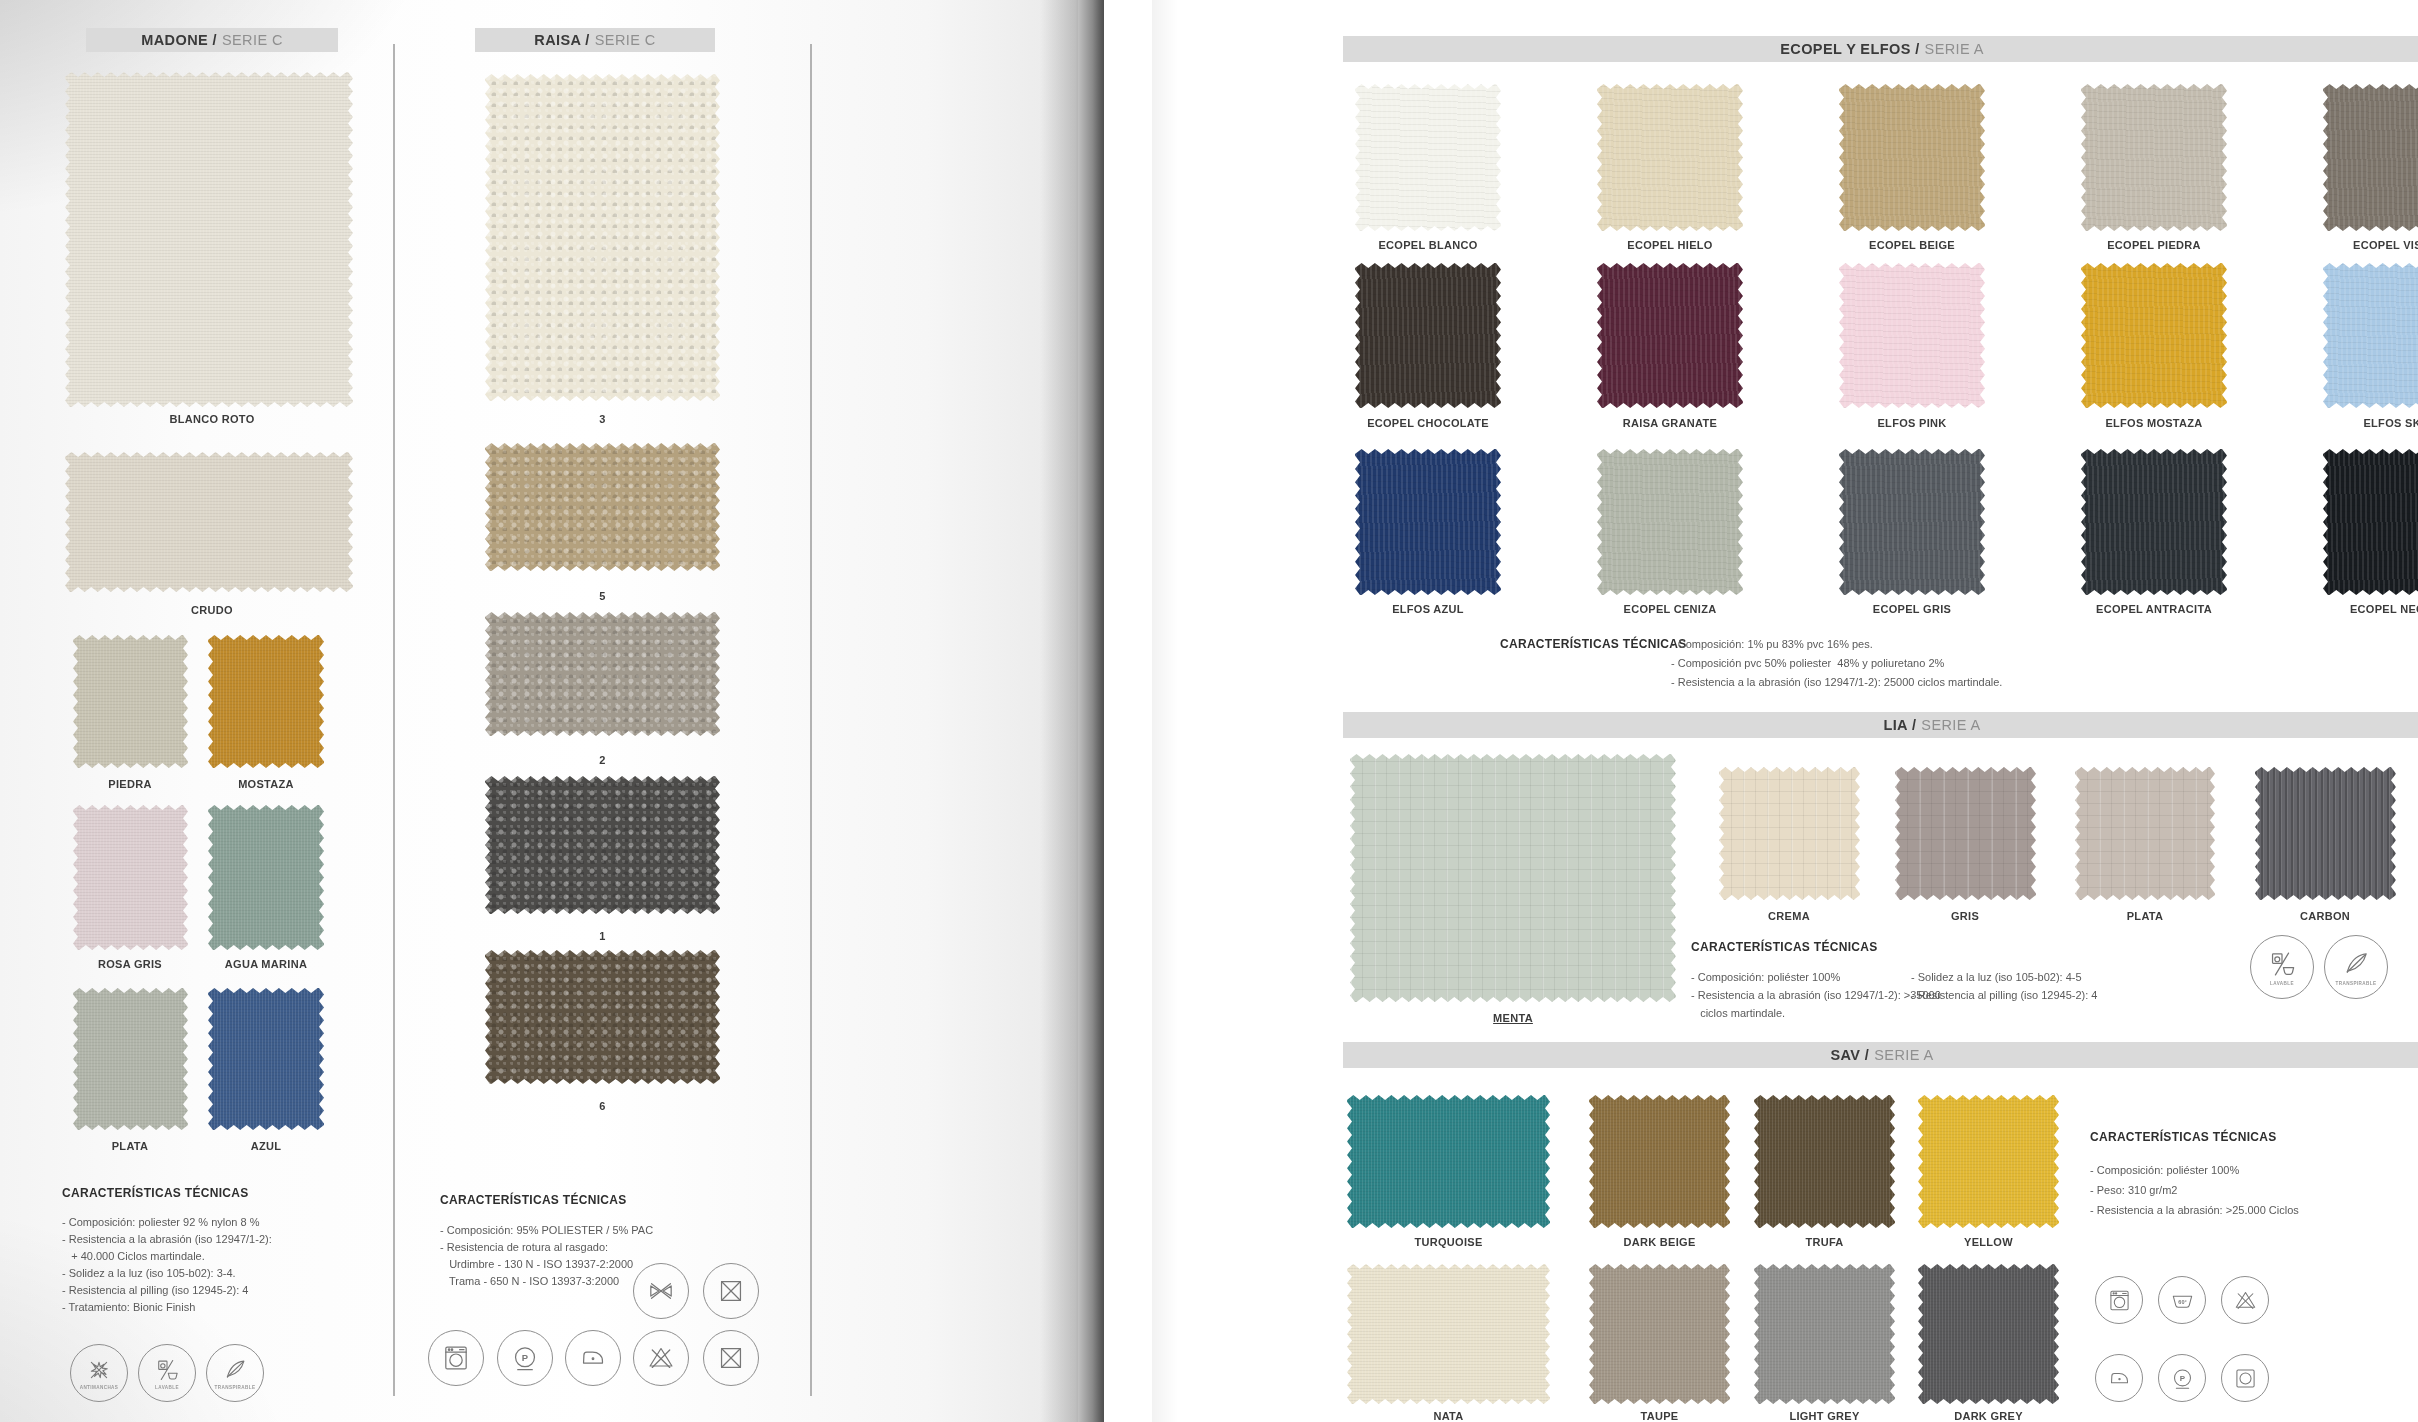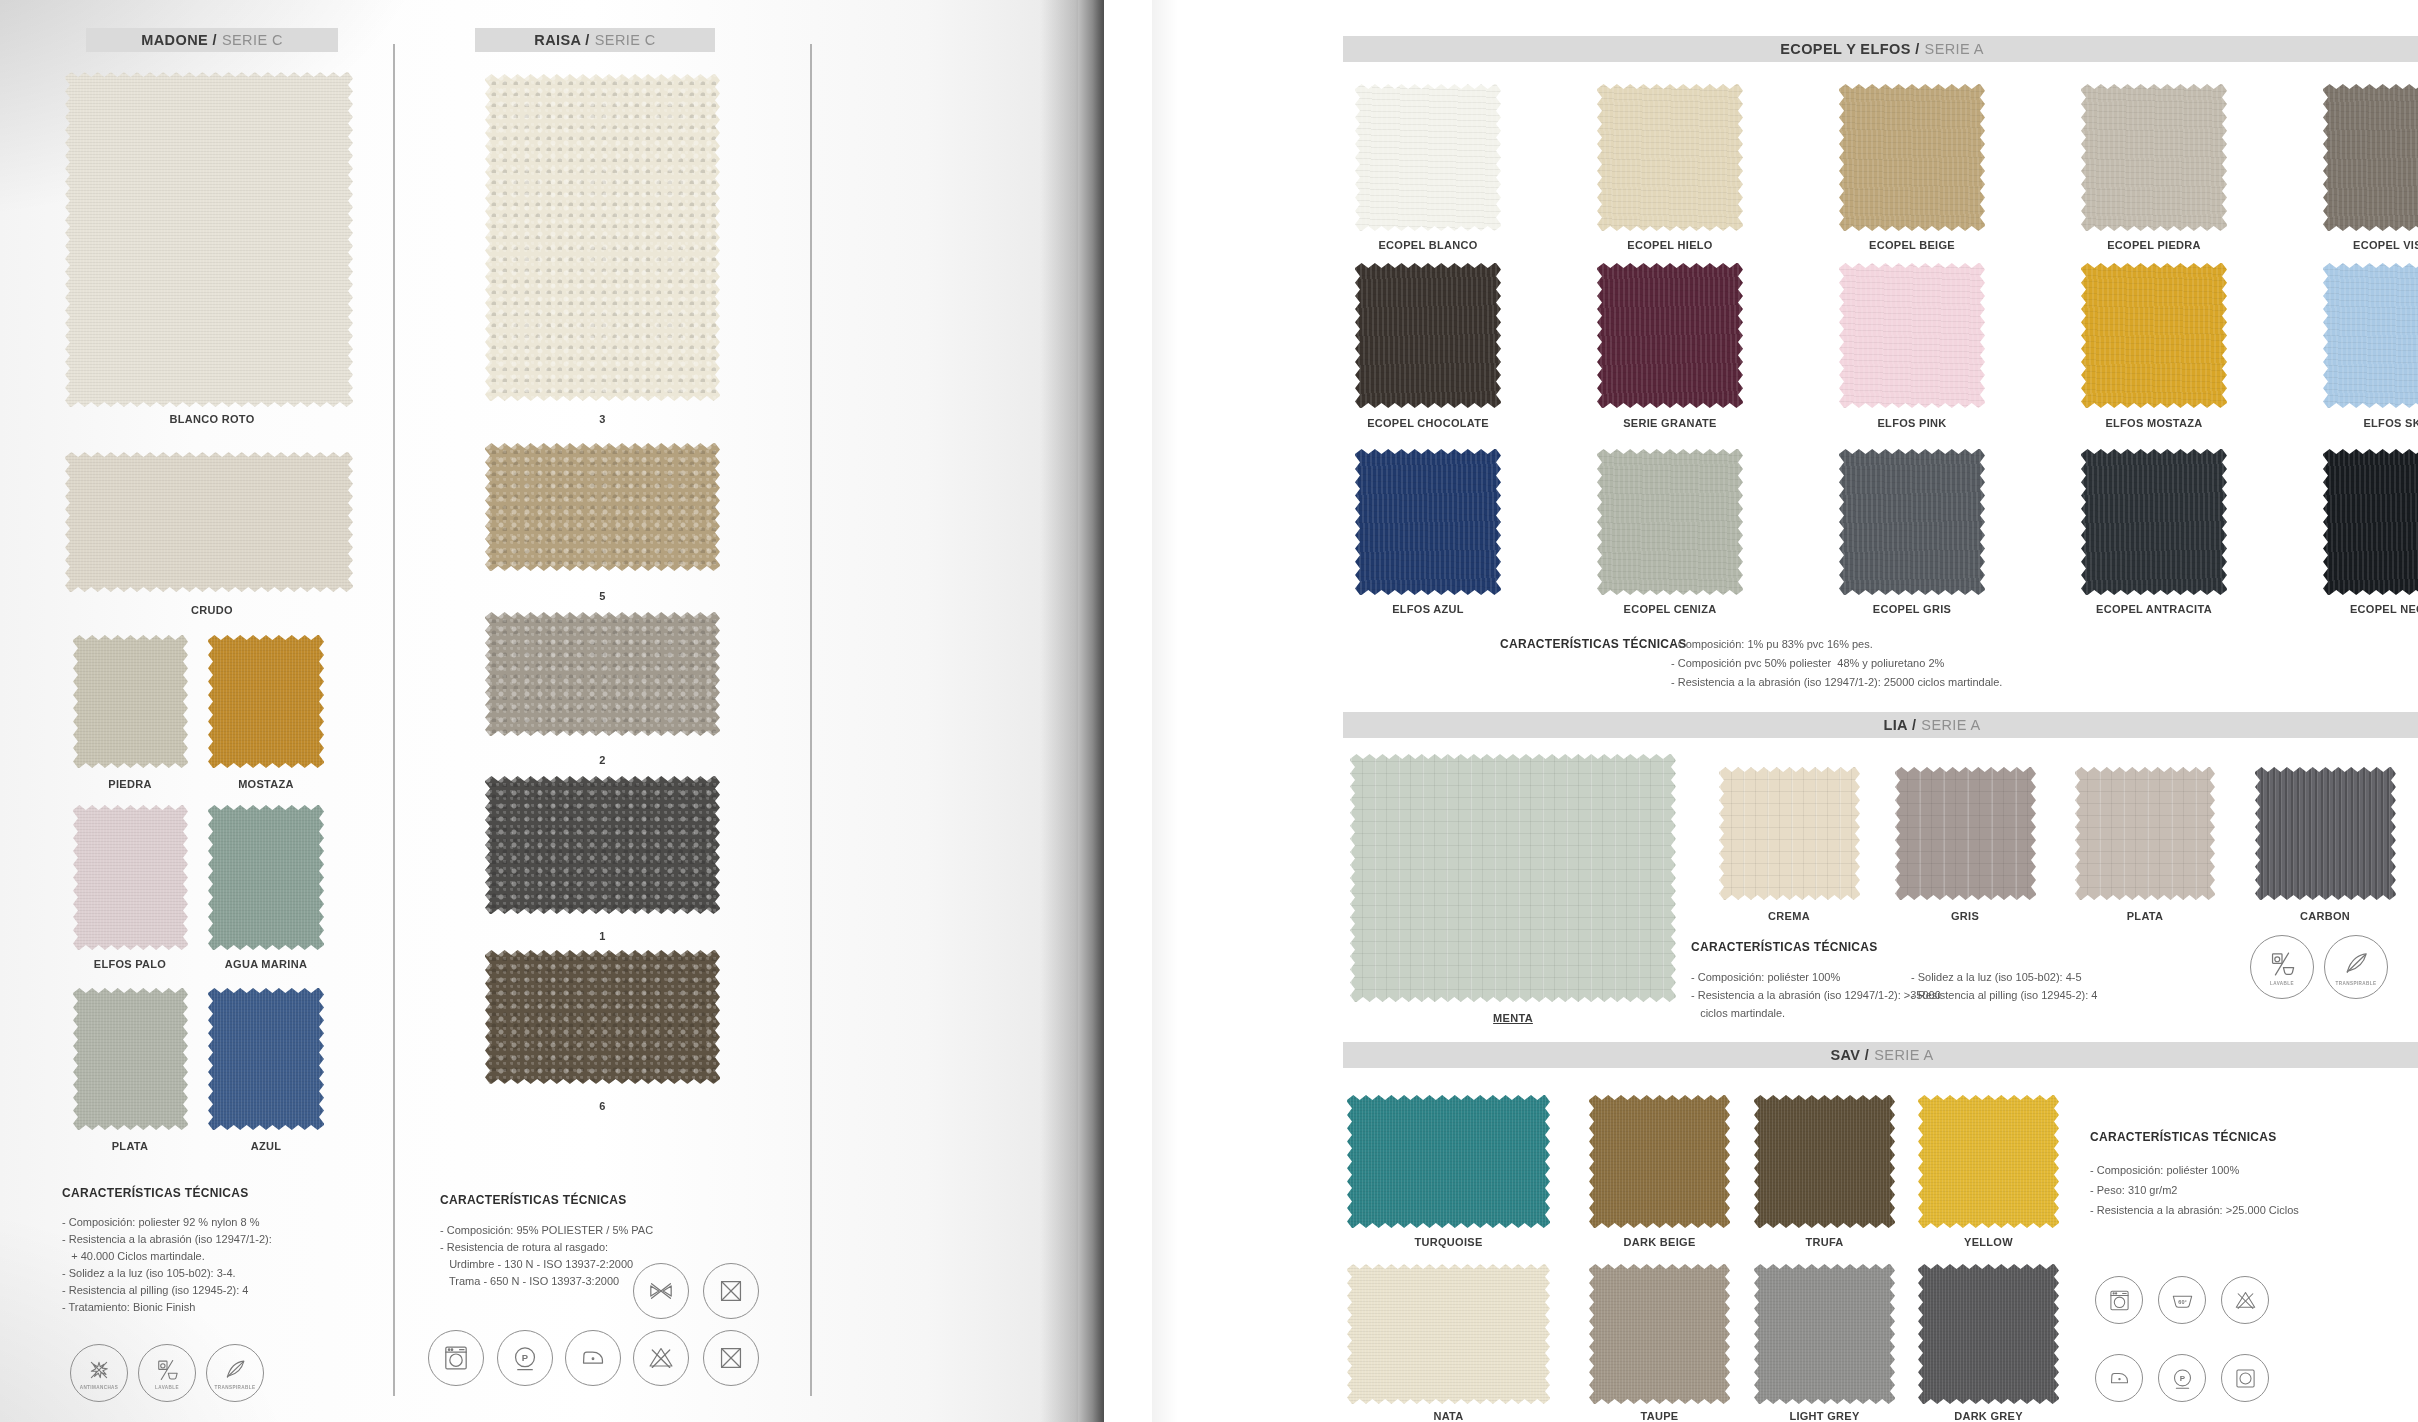--- a/index.html
+++ b/index.html
@@ -126,21 +126,21 @@
       <div class="sw weave" style="left: 3px; top: 424px; width: 288px; height: 140px; background-color: rgb(221, 215, 202); clip-path: polygon(0px 5px, 6.5px 0px, 13.1px 5px, 19.6px 0px, 26.2px 5px, 32.7px 0px, 39.3px 5px, 45.8px 0px, 52.4px 5px, 58.9px 0px, 65.5px 5px, 72px 0px, 78.5px 5px, 85.1px 0px, 91.6px 5px, 98.2px 0px, 104.7px 5px, 111.3px 0px, 117.8px 5px, 124.4px 0px, 130.9px 5px, 137.5px 0px, 144px 5px, 150.5px 0px, 157.1px 5px, 163.6px 0px, 170.2px 5px, 176.7px 0px, 183.3px 5px, 189.8px 0px, 196.4px 5px, 202.9px 0px, 209.5px 5px, 216px 0px, 222.5px 5px, 229.1px 0px, 235.6px 5px, 242.2px 0px, 248.7px 5px, 255.3px 0px, 261.8px 5px, 268.4px 0px, 274.9px 5px, 281.5px 0px, 283px 0px, 288px 6.4px, 283px 12.7px, 288px 19.1px, 283px 25.5px, 288px 31.8px, 283px 38.2px, 288px 44.5px, 283px 50.9px, 288px 57.3px, 283px 63.6px, 288px 70px, 283px 76.4px, 288px 82.7px, 283px 89.1px, 288px 95.5px, 283px 101.8px, 288px 108.2px, 283px 114.5px, 288px 120.9px, 283px 127.3px, 288px 133.6px, 288px 135px, 281.5px 140px, 274.9px 135px, 268.4px 140px, 261.8px 135px, 255.3px 140px, 248.7px 135px, 242.2px 140px, 235.6px 135px, 229.1px 140px, 222.5px 135px, 216px 140px, 209.5px 135px, 202.9px 140px, 196.4px 135px, 189.8px 140px, 183.3px 135px, 176.7px 140px, 170.2px 135px, 163.6px 140px, 157.1px 135px, 150.5px 140px, 144px 135px, 137.5px 140px, 130.9px 135px, 124.4px 140px, 117.8px 135px, 111.3px 140px, 104.7px 135px, 98.2px 140px, 91.6px 135px, 85.1px 140px, 78.5px 135px, 72px 140px, 65.5px 135px, 58.9px 140px, 52.4px 135px, 45.8px 140px, 39.3px 135px, 32.7px 140px, 26.2px 135px, 19.6px 140px, 13.1px 135px, 6.5px 140px, 5px 140px, 0px 133.6px, 5px 127.3px, 0px 120.9px, 5px 114.5px, 0px 108.2px, 5px 101.8px, 0px 95.5px, 5px 89.1px, 0px 82.7px, 5px 76.4px, 0px 70px, 5px 63.6px, 0px 57.3px, 5px 50.9px, 0px 44.5px, 5px 38.2px, 0px 31.8px, 5px 25.5px, 0px 19.1px, 5px 12.7px, 0px 6.4px);"></div>
       <div class="sl" style="left:0;top:576px;width:300px;">CRUDO</div>
 
       <div class="sw weave" style="left: 11px; top: 607px; width: 115px; height: 133px; background-color: rgb(200, 196, 179); clip-path: polygon(0px 5px, 6.4px 0px, 12.8px 5px, 19.2px 0px, 25.6px 5px, 31.9px 0px, 38.3px 5px, 44.7px 0px, 51.1px 5px, 57.5px 0px, 63.9px 5px, 70.3px 0px, 76.7px 5px, 83.1px 0px, 89.4px 5px, 95.8px 0px, 102.2px 5px, 108.6px 0px, 110px 0px, 115px 6.7px, 110px 13.3px, 115px 20px, 110px 26.6px, 115px 33.3px, 110px 39.9px, 115px 46.6px, 110px 53.2px, 115px 59.9px, 110px 66.5px, 115px 73.2px, 110px 79.8px, 115px 86.5px, 110px 93.1px, 115px 99.8px, 110px 106.4px, 115px 113.1px, 110px 119.7px, 115px 126.4px, 115px 128px, 108.6px 133px, 102.2px 128px, 95.8px 133px, 89.4px 128px, 83.1px 133px, 76.7px 128px, 70.3px 133px, 63.9px 128px, 57.5px 133px, 51.1px 128px, 44.7px 133px, 38.3px 128px, 31.9px 133px, 25.6px 128px, 19.2px 133px, 12.8px 128px, 6.4px 133px, 5px 133px, 0px 126.4px, 5px 119.7px, 0px 113.1px, 5px 106.4px, 0px 99.8px, 5px 93.1px, 0px 86.5px, 5px 79.8px, 0px 73.2px, 5px 66.5px, 0px 59.9px, 5px 53.2px, 0px 46.6px, 5px 39.9px, 0px 33.3px, 5px 26.6px, 0px 20px, 5px 13.3px, 0px 6.7px);"></div>
       <div class="sw weave" style="left: 146px; top: 607px; width: 116px; height: 133px; background-color: rgb(191, 138, 43); clip-path: polygon(0px 5px, 6.4px 0px, 12.9px 5px, 19.3px 0px, 25.8px 5px, 32.2px 0px, 38.7px 5px, 45.1px 0px, 51.6px 5px, 58px 0px, 64.4px 5px, 70.9px 0px, 77.3px 5px, 83.8px 0px, 90.2px 5px, 96.7px 0px, 103.1px 5px, 109.6px 0px, 111px 0px, 116px 6.7px, 111px 13.3px, 116px 20px, 111px 26.6px, 116px 33.3px, 111px 39.9px, 116px 46.6px, 111px 53.2px, 116px 59.9px, 111px 66.5px, 116px 73.2px, 111px 79.8px, 116px 86.5px, 111px 93.1px, 116px 99.8px, 111px 106.4px, 116px 113.1px, 111px 119.7px, 116px 126.4px, 116px 128px, 109.6px 133px, 103.1px 128px, 96.7px 133px, 90.2px 128px, 83.8px 133px, 77.3px 128px, 70.9px 133px, 64.4px 128px, 58px 133px, 51.6px 128px, 45.1px 133px, 38.7px 128px, 32.2px 133px, 25.8px 128px, 19.3px 133px, 12.9px 128px, 6.4px 133px, 5px 133px, 0px 126.4px, 5px 119.7px, 0px 113.1px, 5px 106.4px, 0px 99.8px, 5px 93.1px, 0px 86.5px, 5px 79.8px, 0px 73.2px, 5px 66.5px, 0px 59.9px, 5px 53.2px, 0px 46.6px, 5px 39.9px, 0px 33.3px, 5px 26.6px, 0px 20px, 5px 13.3px, 0px 6.7px);"></div>
       <div class="sl" style="left:-10px;top:750px;width:156px;">PIEDRA</div>
       <div class="sl" style="left:126px;top:750px;width:156px;">MOSTAZA</div>
 
       <div class="sw weave" style="left: 11px; top: 777px; width: 115px; height: 145px; background-color: rgb(221, 207, 209); clip-path: polygon(0px 5px, 6.4px 0px, 12.8px 5px, 19.2px 0px, 25.6px 5px, 31.9px 0px, 38.3px 5px, 44.7px 0px, 51.1px 5px, 57.5px 0px, 63.9px 5px, 70.3px 0px, 76.7px 5px, 83.1px 0px, 89.4px 5px, 95.8px 0px, 102.2px 5px, 108.6px 0px, 110px 0px, 115px 6.6px, 110px 13.2px, 115px 19.8px, 110px 26.4px, 115px 33px, 110px 39.5px, 115px 46.1px, 110px 52.7px, 115px 59.3px, 110px 65.9px, 115px 72.5px, 110px 79.1px, 115px 85.7px, 110px 92.3px, 115px 98.9px, 110px 105.5px, 115px 112px, 110px 118.6px, 115px 125.2px, 110px 131.8px, 115px 138.4px, 115px 140px, 108.6px 145px, 102.2px 140px, 95.8px 145px, 89.4px 140px, 83.1px 145px, 76.7px 140px, 70.3px 145px, 63.9px 140px, 57.5px 145px, 51.1px 140px, 44.7px 145px, 38.3px 140px, 31.9px 145px, 25.6px 140px, 19.2px 145px, 12.8px 140px, 6.4px 145px, 5px 145px, 0px 138.4px, 5px 131.8px, 0px 125.2px, 5px 118.6px, 0px 112px, 5px 105.5px, 0px 98.9px, 5px 92.3px, 0px 85.7px, 5px 79.1px, 0px 72.5px, 5px 65.9px, 0px 59.3px, 5px 52.7px, 0px 46.1px, 5px 39.5px, 0px 33px, 5px 26.4px, 0px 19.8px, 5px 13.2px, 0px 6.6px);"></div>
       <div class="sw weave" style="left: 146px; top: 777px; width: 116px; height: 145px; background-color: rgb(138, 161, 151); clip-path: polygon(0px 5px, 6.4px 0px, 12.9px 5px, 19.3px 0px, 25.8px 5px, 32.2px 0px, 38.7px 5px, 45.1px 0px, 51.6px 5px, 58px 0px, 64.4px 5px, 70.9px 0px, 77.3px 5px, 83.8px 0px, 90.2px 5px, 96.7px 0px, 103.1px 5px, 109.6px 0px, 111px 0px, 116px 6.6px, 111px 13.2px, 116px 19.8px, 111px 26.4px, 116px 33px, 111px 39.5px, 116px 46.1px, 111px 52.7px, 116px 59.3px, 111px 65.9px, 116px 72.5px, 111px 79.1px, 116px 85.7px, 111px 92.3px, 116px 98.9px, 111px 105.5px, 116px 112px, 111px 118.6px, 116px 125.2px, 111px 131.8px, 116px 138.4px, 116px 140px, 109.6px 145px, 103.1px 140px, 96.7px 145px, 90.2px 140px, 83.8px 145px, 77.3px 140px, 70.9px 145px, 64.4px 140px, 58px 145px, 51.6px 140px, 45.1px 145px, 38.7px 140px, 32.2px 145px, 25.8px 140px, 19.3px 145px, 12.9px 140px, 6.4px 145px, 5px 145px, 0px 138.4px, 5px 131.8px, 0px 125.2px, 5px 118.6px, 0px 112px, 5px 105.5px, 0px 98.9px, 5px 92.3px, 0px 85.7px, 5px 79.1px, 0px 72.5px, 5px 65.9px, 0px 59.3px, 5px 52.7px, 0px 46.1px, 5px 39.5px, 0px 33px, 5px 26.4px, 0px 19.8px, 5px 13.2px, 0px 6.6px);"></div>
-      <div class="sl" style="left:-10px;top:930px;width:156px;">ELFOS PALO</div>
+      <div class="sl" style="left:-10px;top:930px;width:156px;">ROSA GRIS</div>
       <div class="sl" style="left:126px;top:930px;width:156px;">AGUA MARINA</div>
 
       <div class="sw weave" style="left: 11px; top: 960px; width: 115px; height: 142px; background-color: rgb(177, 181, 170); clip-path: polygon(0px 5px, 6.4px 0px, 12.8px 5px, 19.2px 0px, 25.6px 5px, 31.9px 0px, 38.3px 5px, 44.7px 0px, 51.1px 5px, 57.5px 0px, 63.9px 5px, 70.3px 0px, 76.7px 5px, 83.1px 0px, 89.4px 5px, 95.8px 0px, 102.2px 5px, 108.6px 0px, 110px 0px, 115px 6.5px, 110px 12.9px, 115px 19.4px, 110px 25.8px, 115px 32.3px, 110px 38.7px, 115px 45.2px, 110px 51.6px, 115px 58.1px, 110px 64.5px, 115px 71px, 110px 77.5px, 115px 83.9px, 110px 90.4px, 115px 96.8px, 110px 103.3px, 115px 109.7px, 110px 116.2px, 115px 122.6px, 110px 129.1px, 115px 135.5px, 115px 137px, 108.6px 142px, 102.2px 137px, 95.8px 142px, 89.4px 137px, 83.1px 142px, 76.7px 137px, 70.3px 142px, 63.9px 137px, 57.5px 142px, 51.1px 137px, 44.7px 142px, 38.3px 137px, 31.9px 142px, 25.6px 137px, 19.2px 142px, 12.8px 137px, 6.4px 142px, 5px 142px, 0px 135.5px, 5px 129.1px, 0px 122.6px, 5px 116.2px, 0px 109.7px, 5px 103.3px, 0px 96.8px, 5px 90.4px, 0px 83.9px, 5px 77.5px, 0px 71px, 5px 64.5px, 0px 58.1px, 5px 51.6px, 0px 45.2px, 5px 38.7px, 0px 32.3px, 5px 25.8px, 0px 19.4px, 5px 12.9px, 0px 6.5px);"></div>
       <div class="sw weave" style="left: 146px; top: 960px; width: 116px; height: 142px; background-color: rgb(61, 92, 138); clip-path: polygon(0px 5px, 6.4px 0px, 12.9px 5px, 19.3px 0px, 25.8px 5px, 32.2px 0px, 38.7px 5px, 45.1px 0px, 51.6px 5px, 58px 0px, 64.4px 5px, 70.9px 0px, 77.3px 5px, 83.8px 0px, 90.2px 5px, 96.7px 0px, 103.1px 5px, 109.6px 0px, 111px 0px, 116px 6.5px, 111px 12.9px, 116px 19.4px, 111px 25.8px, 116px 32.3px, 111px 38.7px, 116px 45.2px, 111px 51.6px, 116px 58.1px, 111px 64.5px, 116px 71px, 111px 77.5px, 116px 83.9px, 111px 90.4px, 116px 96.8px, 111px 103.3px, 116px 109.7px, 111px 116.2px, 116px 122.6px, 111px 129.1px, 116px 135.5px, 116px 137px, 109.6px 142px, 103.1px 137px, 96.7px 142px, 90.2px 137px, 83.8px 142px, 77.3px 137px, 70.9px 142px, 64.4px 137px, 58px 142px, 51.6px 137px, 45.1px 142px, 38.7px 137px, 32.2px 142px, 25.8px 137px, 19.3px 142px, 12.9px 137px, 6.4px 142px, 5px 142px, 0px 135.5px, 5px 129.1px, 0px 122.6px, 5px 116.2px, 0px 109.7px, 5px 103.3px, 0px 96.8px, 5px 90.4px, 0px 83.9px, 5px 77.5px, 0px 71px, 5px 64.5px, 0px 58.1px, 5px 51.6px, 0px 45.2px, 5px 38.7px, 0px 32.3px, 5px 25.8px, 0px 19.4px, 5px 12.9px, 0px 6.5px);"></div>
       <div class="sl" style="left:-10px;top:1112px;width:156px;">PLATA</div>
       <div class="sl" style="left:126px;top:1112px;width:156px;">AZUL</div>
 
       <div class="th" style="left:0;top:1158px;">CARACTERÍSTICAS TÉCNICAS</div>
       <div class="tl" style="left:0;top:1186px;">- Composición: poliester 92 % nylon 8 %</div>
       <div class="tl" style="left:0;top:1203px;">- Resistencia a la abrasión (iso 12947/1-2):</div>
@@ -254,21 +254,21 @@
       <div class="sl" style="left:479px;top:203px;width:180px;">ECOPEL BEIGE</div>
       <div class="sl" style="left:721px;top:203px;width:180px;">ECOPEL PIEDRA</div>
       <div class="sl" style="left:963px;top:203px;width:180px;">ECOPEL VISON</div>
 
       <div class="sw fur" style="left: 12px; top: 227px; width: 146px; height: 145px; background-color: rgb(57, 50, 45); clip-path: polygon(0px 5px, 6.6px 0px, 13.3px 5px, 19.9px 0px, 26.5px 5px, 33.2px 0px, 39.8px 5px, 46.5px 0px, 53.1px 5px, 59.7px 0px, 66.4px 5px, 73px 0px, 79.6px 5px, 86.3px 0px, 92.9px 5px, 99.5px 0px, 106.2px 5px, 112.8px 0px, 119.5px 5px, 126.1px 0px, 132.7px 5px, 139.4px 0px, 141px 0px, 146px 6.6px, 141px 13.2px, 146px 19.8px, 141px 26.4px, 146px 33px, 141px 39.5px, 146px 46.1px, 141px 52.7px, 146px 59.3px, 141px 65.9px, 146px 72.5px, 141px 79.1px, 146px 85.7px, 141px 92.3px, 146px 98.9px, 141px 105.5px, 146px 112px, 141px 118.6px, 146px 125.2px, 141px 131.8px, 146px 138.4px, 146px 140px, 139.4px 145px, 132.7px 140px, 126.1px 145px, 119.5px 140px, 112.8px 145px, 106.2px 140px, 99.5px 145px, 92.9px 140px, 86.3px 145px, 79.6px 140px, 73px 145px, 66.4px 140px, 59.7px 145px, 53.1px 140px, 46.5px 145px, 39.8px 140px, 33.2px 145px, 26.5px 140px, 19.9px 145px, 13.3px 140px, 6.6px 145px, 5px 145px, 0px 138.4px, 5px 131.8px, 0px 125.2px, 5px 118.6px, 0px 112px, 5px 105.5px, 0px 98.9px, 5px 92.3px, 0px 85.7px, 5px 79.1px, 0px 72.5px, 5px 65.9px, 0px 59.3px, 5px 52.7px, 0px 46.1px, 5px 39.5px, 0px 33px, 5px 26.4px, 0px 19.8px, 5px 13.2px, 0px 6.6px);"></div>
       <div class="sw fur" style="left: 254px; top: 227px; width: 146px; height: 145px; background-color: rgb(87, 37, 57); clip-path: polygon(0px 5px, 6.6px 0px, 13.3px 5px, 19.9px 0px, 26.5px 5px, 33.2px 0px, 39.8px 5px, 46.5px 0px, 53.1px 5px, 59.7px 0px, 66.4px 5px, 73px 0px, 79.6px 5px, 86.3px 0px, 92.9px 5px, 99.5px 0px, 106.2px 5px, 112.8px 0px, 119.5px 5px, 126.1px 0px, 132.7px 5px, 139.4px 0px, 141px 0px, 146px 6.6px, 141px 13.2px, 146px 19.8px, 141px 26.4px, 146px 33px, 141px 39.5px, 146px 46.1px, 141px 52.7px, 146px 59.3px, 141px 65.9px, 146px 72.5px, 141px 79.1px, 146px 85.7px, 141px 92.3px, 146px 98.9px, 141px 105.5px, 146px 112px, 141px 118.6px, 146px 125.2px, 141px 131.8px, 146px 138.4px, 146px 140px, 139.4px 145px, 132.7px 140px, 126.1px 145px, 119.5px 140px, 112.8px 145px, 106.2px 140px, 99.5px 145px, 92.9px 140px, 86.3px 145px, 79.6px 140px, 73px 145px, 66.4px 140px, 59.7px 145px, 53.1px 140px, 46.5px 145px, 39.8px 140px, 33.2px 145px, 26.5px 140px, 19.9px 145px, 13.3px 140px, 6.6px 145px, 5px 145px, 0px 138.4px, 5px 131.8px, 0px 125.2px, 5px 118.6px, 0px 112px, 5px 105.5px, 0px 98.9px, 5px 92.3px, 0px 85.7px, 5px 79.1px, 0px 72.5px, 5px 65.9px, 0px 59.3px, 5px 52.7px, 0px 46.1px, 5px 39.5px, 0px 33px, 5px 26.4px, 0px 19.8px, 5px 13.2px, 0px 6.6px);"></div>
       <div class="sw fur" style="left: 496px; top: 227px; width: 146px; height: 145px; background-color: rgb(243, 213, 222); clip-path: polygon(0px 5px, 6.6px 0px, 13.3px 5px, 19.9px 0px, 26.5px 5px, 33.2px 0px, 39.8px 5px, 46.5px 0px, 53.1px 5px, 59.7px 0px, 66.4px 5px, 73px 0px, 79.6px 5px, 86.3px 0px, 92.9px 5px, 99.5px 0px, 106.2px 5px, 112.8px 0px, 119.5px 5px, 126.1px 0px, 132.7px 5px, 139.4px 0px, 141px 0px, 146px 6.6px, 141px 13.2px, 146px 19.8px, 141px 26.4px, 146px 33px, 141px 39.5px, 146px 46.1px, 141px 52.7px, 146px 59.3px, 141px 65.9px, 146px 72.5px, 141px 79.1px, 146px 85.7px, 141px 92.3px, 146px 98.9px, 141px 105.5px, 146px 112px, 141px 118.6px, 146px 125.2px, 141px 131.8px, 146px 138.4px, 146px 140px, 139.4px 145px, 132.7px 140px, 126.1px 145px, 119.5px 140px, 112.8px 145px, 106.2px 140px, 99.5px 145px, 92.9px 140px, 86.3px 145px, 79.6px 140px, 73px 145px, 66.4px 140px, 59.7px 145px, 53.1px 140px, 46.5px 145px, 39.8px 140px, 33.2px 145px, 26.5px 140px, 19.9px 145px, 13.3px 140px, 6.6px 145px, 5px 145px, 0px 138.4px, 5px 131.8px, 0px 125.2px, 5px 118.6px, 0px 112px, 5px 105.5px, 0px 98.9px, 5px 92.3px, 0px 85.7px, 5px 79.1px, 0px 72.5px, 5px 65.9px, 0px 59.3px, 5px 52.7px, 0px 46.1px, 5px 39.5px, 0px 33px, 5px 26.4px, 0px 19.8px, 5px 13.2px, 0px 6.6px);"></div>
       <div class="sw fur" style="left: 738px; top: 227px; width: 146px; height: 145px; background-color: rgb(216, 165, 39); clip-path: polygon(0px 5px, 6.6px 0px, 13.3px 5px, 19.9px 0px, 26.5px 5px, 33.2px 0px, 39.8px 5px, 46.5px 0px, 53.1px 5px, 59.7px 0px, 66.4px 5px, 73px 0px, 79.6px 5px, 86.3px 0px, 92.9px 5px, 99.5px 0px, 106.2px 5px, 112.8px 0px, 119.5px 5px, 126.1px 0px, 132.7px 5px, 139.4px 0px, 141px 0px, 146px 6.6px, 141px 13.2px, 146px 19.8px, 141px 26.4px, 146px 33px, 141px 39.5px, 146px 46.1px, 141px 52.7px, 146px 59.3px, 141px 65.9px, 146px 72.5px, 141px 79.1px, 146px 85.7px, 141px 92.3px, 146px 98.9px, 141px 105.5px, 146px 112px, 141px 118.6px, 146px 125.2px, 141px 131.8px, 146px 138.4px, 146px 140px, 139.4px 145px, 132.7px 140px, 126.1px 145px, 119.5px 140px, 112.8px 145px, 106.2px 140px, 99.5px 145px, 92.9px 140px, 86.3px 145px, 79.6px 140px, 73px 145px, 66.4px 140px, 59.7px 145px, 53.1px 140px, 46.5px 145px, 39.8px 140px, 33.2px 145px, 26.5px 140px, 19.9px 145px, 13.3px 140px, 6.6px 145px, 5px 145px, 0px 138.4px, 5px 131.8px, 0px 125.2px, 5px 118.6px, 0px 112px, 5px 105.5px, 0px 98.9px, 5px 92.3px, 0px 85.7px, 5px 79.1px, 0px 72.5px, 5px 65.9px, 0px 59.3px, 5px 52.7px, 0px 46.1px, 5px 39.5px, 0px 33px, 5px 26.4px, 0px 19.8px, 5px 13.2px, 0px 6.6px);"></div>
       <div class="sw fur" style="left: 980px; top: 227px; width: 146px; height: 145px; background-color: rgb(169, 201, 229); clip-path: polygon(0px 5px, 6.6px 0px, 13.3px 5px, 19.9px 0px, 26.5px 5px, 33.2px 0px, 39.8px 5px, 46.5px 0px, 53.1px 5px, 59.7px 0px, 66.4px 5px, 73px 0px, 79.6px 5px, 86.3px 0px, 92.9px 5px, 99.5px 0px, 106.2px 5px, 112.8px 0px, 119.5px 5px, 126.1px 0px, 132.7px 5px, 139.4px 0px, 141px 0px, 146px 6.6px, 141px 13.2px, 146px 19.8px, 141px 26.4px, 146px 33px, 141px 39.5px, 146px 46.1px, 141px 52.7px, 146px 59.3px, 141px 65.9px, 146px 72.5px, 141px 79.1px, 146px 85.7px, 141px 92.3px, 146px 98.9px, 141px 105.5px, 146px 112px, 141px 118.6px, 146px 125.2px, 141px 131.8px, 146px 138.4px, 146px 140px, 139.4px 145px, 132.7px 140px, 126.1px 145px, 119.5px 140px, 112.8px 145px, 106.2px 140px, 99.5px 145px, 92.9px 140px, 86.3px 145px, 79.6px 140px, 73px 145px, 66.4px 140px, 59.7px 145px, 53.1px 140px, 46.5px 145px, 39.8px 140px, 33.2px 145px, 26.5px 140px, 19.9px 145px, 13.3px 140px, 6.6px 145px, 5px 145px, 0px 138.4px, 5px 131.8px, 0px 125.2px, 5px 118.6px, 0px 112px, 5px 105.5px, 0px 98.9px, 5px 92.3px, 0px 85.7px, 5px 79.1px, 0px 72.5px, 5px 65.9px, 0px 59.3px, 5px 52.7px, 0px 46.1px, 5px 39.5px, 0px 33px, 5px 26.4px, 0px 19.8px, 5px 13.2px, 0px 6.6px);"></div>
       <div class="sl" style="left:-5px;top:381px;width:180px;">ECOPEL CHOCOLATE</div>
-      <div class="sl" style="left:237px;top:381px;width:180px;">SERIE GRANATE</div>
+      <div class="sl" style="left:237px;top:381px;width:180px;">RAISA GRANATE</div>
       <div class="sl" style="left:479px;top:381px;width:180px;">ELFOS PINK</div>
       <div class="sl" style="left:721px;top:381px;width:180px;">ELFOS MOSTAZA</div>
       <div class="sl" style="left:963px;top:381px;width:180px;">ELFOS SKY</div>
 
       <div class="sw fur" style="left: 12px; top: 413px; width: 146px; height: 146px; background-color: rgb(32, 57, 107); clip-path: polygon(0px 5px, 6.6px 0px, 13.3px 5px, 19.9px 0px, 26.5px 5px, 33.2px 0px, 39.8px 5px, 46.5px 0px, 53.1px 5px, 59.7px 0px, 66.4px 5px, 73px 0px, 79.6px 5px, 86.3px 0px, 92.9px 5px, 99.5px 0px, 106.2px 5px, 112.8px 0px, 119.5px 5px, 126.1px 0px, 132.7px 5px, 139.4px 0px, 141px 0px, 146px 6.6px, 141px 13.3px, 146px 19.9px, 141px 26.5px, 146px 33.2px, 141px 39.8px, 146px 46.5px, 141px 53.1px, 146px 59.7px, 141px 66.4px, 146px 73px, 141px 79.6px, 146px 86.3px, 141px 92.9px, 146px 99.5px, 141px 106.2px, 146px 112.8px, 141px 119.5px, 146px 126.1px, 141px 132.7px, 146px 139.4px, 146px 141px, 139.4px 146px, 132.7px 141px, 126.1px 146px, 119.5px 141px, 112.8px 146px, 106.2px 141px, 99.5px 146px, 92.9px 141px, 86.3px 146px, 79.6px 141px, 73px 146px, 66.4px 141px, 59.7px 146px, 53.1px 141px, 46.5px 146px, 39.8px 141px, 33.2px 146px, 26.5px 141px, 19.9px 146px, 13.3px 141px, 6.6px 146px, 5px 146px, 0px 139.4px, 5px 132.7px, 0px 126.1px, 5px 119.5px, 0px 112.8px, 5px 106.2px, 0px 99.5px, 5px 92.9px, 0px 86.3px, 5px 79.6px, 0px 73px, 5px 66.4px, 0px 59.7px, 5px 53.1px, 0px 46.5px, 5px 39.8px, 0px 33.2px, 5px 26.5px, 0px 19.9px, 5px 13.3px, 0px 6.6px);"></div>
       <div class="sw fur" style="left: 254px; top: 413px; width: 146px; height: 146px; background-color: rgb(177, 182, 169); clip-path: polygon(0px 5px, 6.6px 0px, 13.3px 5px, 19.9px 0px, 26.5px 5px, 33.2px 0px, 39.8px 5px, 46.5px 0px, 53.1px 5px, 59.7px 0px, 66.4px 5px, 73px 0px, 79.6px 5px, 86.3px 0px, 92.9px 5px, 99.5px 0px, 106.2px 5px, 112.8px 0px, 119.5px 5px, 126.1px 0px, 132.7px 5px, 139.4px 0px, 141px 0px, 146px 6.6px, 141px 13.3px, 146px 19.9px, 141px 26.5px, 146px 33.2px, 141px 39.8px, 146px 46.5px, 141px 53.1px, 146px 59.7px, 141px 66.4px, 146px 73px, 141px 79.6px, 146px 86.3px, 141px 92.9px, 146px 99.5px, 141px 106.2px, 146px 112.8px, 141px 119.5px, 146px 126.1px, 141px 132.7px, 146px 139.4px, 146px 141px, 139.4px 146px, 132.7px 141px, 126.1px 146px, 119.5px 141px, 112.8px 146px, 106.2px 141px, 99.5px 146px, 92.9px 141px, 86.3px 146px, 79.6px 141px, 73px 146px, 66.4px 141px, 59.7px 146px, 53.1px 141px, 46.5px 146px, 39.8px 141px, 33.2px 146px, 26.5px 141px, 19.9px 146px, 13.3px 141px, 6.6px 146px, 5px 146px, 0px 139.4px, 5px 132.7px, 0px 126.1px, 5px 119.5px, 0px 112.8px, 5px 106.2px, 0px 99.5px, 5px 92.9px, 0px 86.3px, 5px 79.6px, 0px 73px, 5px 66.4px, 0px 59.7px, 5px 53.1px, 0px 46.5px, 5px 39.8px, 0px 33.2px, 5px 26.5px, 0px 19.9px, 5px 13.3px, 0px 6.6px);"></div>
       <div class="sw fur" style="left: 496px; top: 413px; width: 146px; height: 146px; background-color: rgb(84, 89, 95); clip-path: polygon(0px 5px, 6.6px 0px, 13.3px 5px, 19.9px 0px, 26.5px 5px, 33.2px 0px, 39.8px 5px, 46.5px 0px, 53.1px 5px, 59.7px 0px, 66.4px 5px, 73px 0px, 79.6px 5px, 86.3px 0px, 92.9px 5px, 99.5px 0px, 106.2px 5px, 112.8px 0px, 119.5px 5px, 126.1px 0px, 132.7px 5px, 139.4px 0px, 141px 0px, 146px 6.6px, 141px 13.3px, 146px 19.9px, 141px 26.5px, 146px 33.2px, 141px 39.8px, 146px 46.5px, 141px 53.1px, 146px 59.7px, 141px 66.4px, 146px 73px, 141px 79.6px, 146px 86.3px, 141px 92.9px, 146px 99.5px, 141px 106.2px, 146px 112.8px, 141px 119.5px, 146px 126.1px, 141px 132.7px, 146px 139.4px, 146px 141px, 139.4px 146px, 132.7px 141px, 126.1px 146px, 119.5px 141px, 112.8px 146px, 106.2px 141px, 99.5px 146px, 92.9px 141px, 86.3px 146px, 79.6px 141px, 73px 146px, 66.4px 141px, 59.7px 146px, 53.1px 141px, 46.5px 146px, 39.8px 141px, 33.2px 146px, 26.5px 141px, 19.9px 146px, 13.3px 141px, 6.6px 146px, 5px 146px, 0px 139.4px, 5px 132.7px, 0px 126.1px, 5px 119.5px, 0px 112.8px, 5px 106.2px, 0px 99.5px, 5px 92.9px, 0px 86.3px, 5px 79.6px, 0px 73px, 5px 66.4px, 0px 59.7px, 5px 53.1px, 0px 46.5px, 5px 39.8px, 0px 33.2px, 5px 26.5px, 0px 19.9px, 5px 13.3px, 0px 6.6px);"></div>
       <div class="sw fur" style="left: 738px; top: 413px; width: 146px; height: 146px; background-color: rgb(42, 48, 53); clip-path: polygon(0px 5px, 6.6px 0px, 13.3px 5px, 19.9px 0px, 26.5px 5px, 33.2px 0px, 39.8px 5px, 46.5px 0px, 53.1px 5px, 59.7px 0px, 66.4px 5px, 73px 0px, 79.6px 5px, 86.3px 0px, 92.9px 5px, 99.5px 0px, 106.2px 5px, 112.8px 0px, 119.5px 5px, 126.1px 0px, 132.7px 5px, 139.4px 0px, 141px 0px, 146px 6.6px, 141px 13.3px, 146px 19.9px, 141px 26.5px, 146px 33.2px, 141px 39.8px, 146px 46.5px, 141px 53.1px, 146px 59.7px, 141px 66.4px, 146px 73px, 141px 79.6px, 146px 86.3px, 141px 92.9px, 146px 99.5px, 141px 106.2px, 146px 112.8px, 141px 119.5px, 146px 126.1px, 141px 132.7px, 146px 139.4px, 146px 141px, 139.4px 146px, 132.7px 141px, 126.1px 146px, 119.5px 141px, 112.8px 146px, 106.2px 141px, 99.5px 146px, 92.9px 141px, 86.3px 146px, 79.6px 141px, 73px 146px, 66.4px 141px, 59.7px 146px, 53.1px 141px, 46.5px 146px, 39.8px 141px, 33.2px 146px, 26.5px 141px, 19.9px 146px, 13.3px 141px, 6.6px 146px, 5px 146px, 0px 139.4px, 5px 132.7px, 0px 126.1px, 5px 119.5px, 0px 112.8px, 5px 106.2px, 0px 99.5px, 5px 92.9px, 0px 86.3px, 5px 79.6px, 0px 73px, 5px 66.4px, 0px 59.7px, 5px 53.1px, 0px 46.5px, 5px 39.8px, 0px 33.2px, 5px 26.5px, 0px 19.9px, 5px 13.3px, 0px 6.6px);"></div>
       <div class="sw fur" style="left: 980px; top: 413px; width: 146px; height: 146px; background-color: rgb(23, 27, 31); clip-path: polygon(0px 5px, 6.6px 0px, 13.3px 5px, 19.9px 0px, 26.5px 5px, 33.2px 0px, 39.8px 5px, 46.5px 0px, 53.1px 5px, 59.7px 0px, 66.4px 5px, 73px 0px, 79.6px 5px, 86.3px 0px, 92.9px 5px, 99.5px 0px, 106.2px 5px, 112.8px 0px, 119.5px 5px, 126.1px 0px, 132.7px 5px, 139.4px 0px, 141px 0px, 146px 6.6px, 141px 13.3px, 146px 19.9px, 141px 26.5px, 146px 33.2px, 141px 39.8px, 146px 46.5px, 141px 53.1px, 146px 59.7px, 141px 66.4px, 146px 73px, 141px 79.6px, 146px 86.3px, 141px 92.9px, 146px 99.5px, 141px 106.2px, 146px 112.8px, 141px 119.5px, 146px 126.1px, 141px 132.7px, 146px 139.4px, 146px 141px, 139.4px 146px, 132.7px 141px, 126.1px 146px, 119.5px 141px, 112.8px 146px, 106.2px 141px, 99.5px 146px, 92.9px 141px, 86.3px 146px, 79.6px 141px, 73px 146px, 66.4px 141px, 59.7px 146px, 53.1px 141px, 46.5px 146px, 39.8px 141px, 33.2px 146px, 26.5px 141px, 19.9px 146px, 13.3px 141px, 6.6px 146px, 5px 146px, 0px 139.4px, 5px 132.7px, 0px 126.1px, 5px 119.5px, 0px 112.8px, 5px 106.2px, 0px 99.5px, 5px 92.9px, 0px 86.3px, 5px 79.6px, 0px 73px, 5px 66.4px, 0px 59.7px, 5px 53.1px, 0px 46.5px, 5px 39.8px, 0px 33.2px, 5px 26.5px, 0px 19.9px, 5px 13.3px, 0px 6.6px);"></div>
       <div class="sl" style="left:-5px;top:567px;width:180px;">ELFOS AZUL</div>

